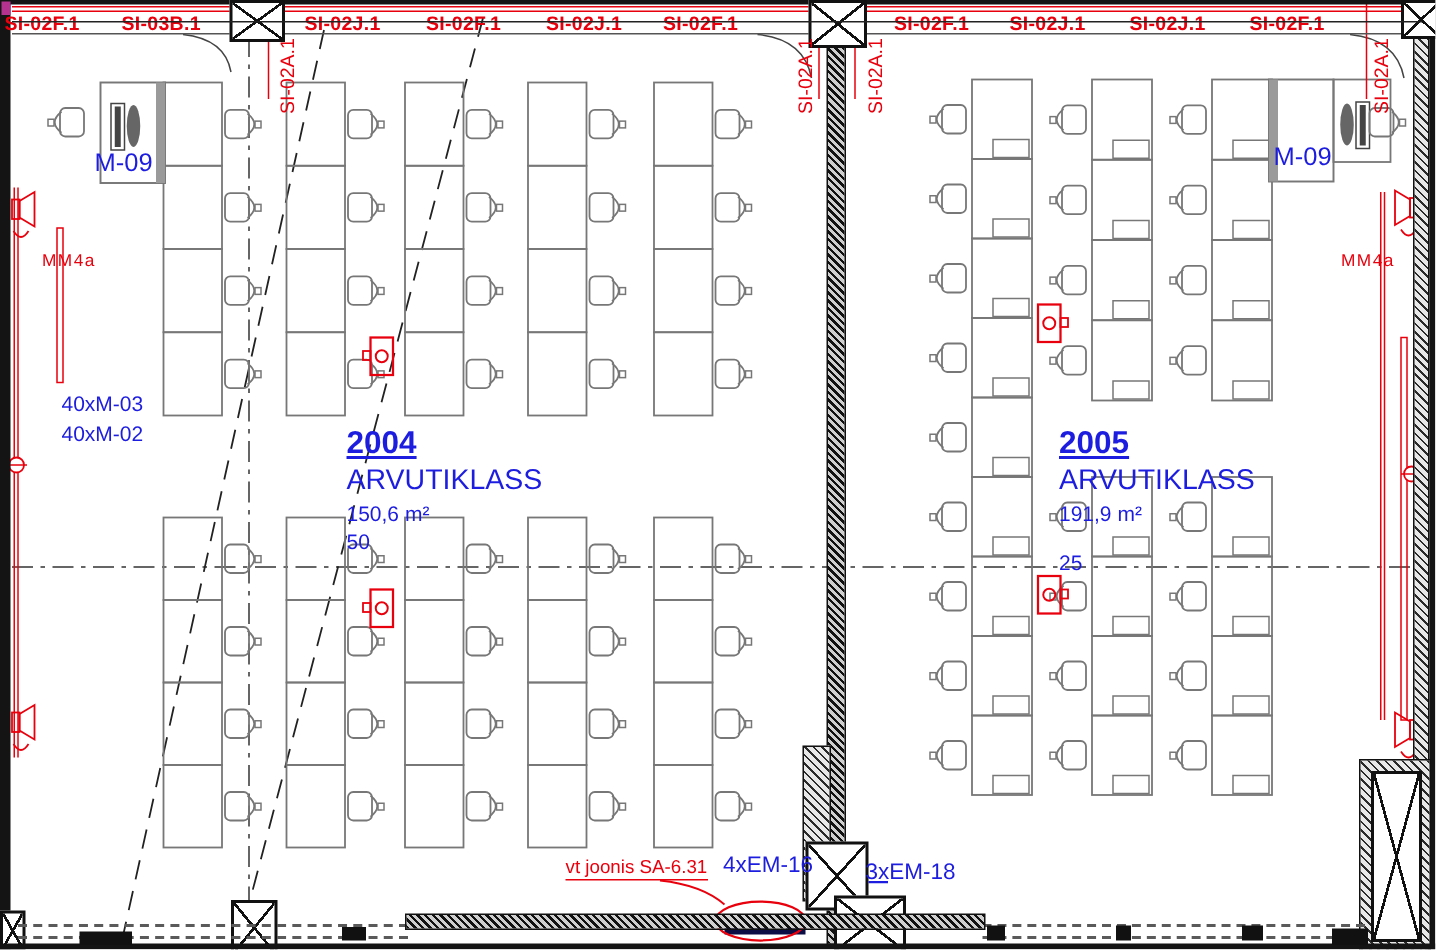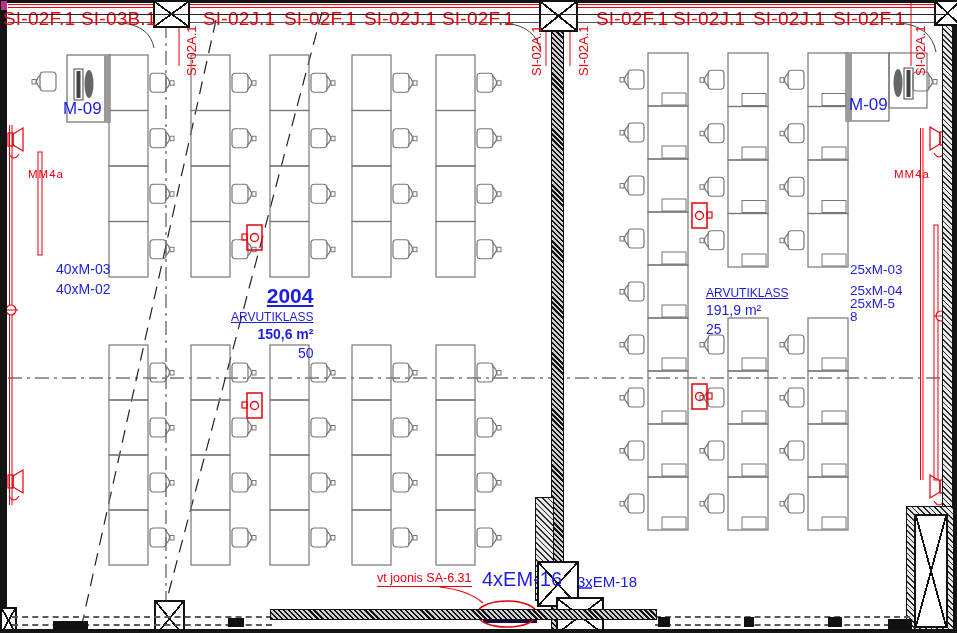--- a/index.html
+++ b/index.html
@@ -2,31 +2,31 @@
 <html style="--red: #e8000d; --blue: #1d1de0;"><head>
 <meta charset="utf-8">
 <style>
   html,body{margin:0;padding:0;background:#fff;}
   #plan{position:relative;width:957px;height:633px;background:#fff;overflow:hidden;
         font-family:"Liberation Sans",sans-serif;}
   .abs{position:absolute;}
   .wall{background:#141414;}
   .redtxt{color:var(--red);white-space:nowrap;}
   .bluetxt{color:var(--blue);white-space:nowrap;}
-  .toplabel{font-size:19px;text-align:left;letter-spacing:.2px;}
+  .toplabel{font-size:13px;text-align:left;letter-spacing:.2px;font-weight:bold;}
   .vlabel{font-size:13px;transform-origin:0 0;transform:rotate(-90deg);white-space:nowrap;}
   .xbox{border:2px solid #111;background-color:#fff;background-image:
       linear-gradient(to top right, transparent calc(50% - .9px), #111 calc(50% - .9px) calc(50% + .9px), transparent calc(50% + .9px)),
       linear-gradient(to bottom right, transparent calc(50% - .9px), #111 calc(50% - .9px) calc(50% + .9px), transparent calc(50% + .9px));}
   .hatch{background-image:repeating-linear-gradient(45deg,#2a2a2a 0 1.2px,transparent 1.2px 4px);
          border:1px solid #111;background-color:#e8e8e8;}
   .hdense{background-image:repeating-linear-gradient(45deg,#111 0 1.6px,#cfcfcf 1.6px 3.6px);
           border:1px solid #111;}
   .roomnum{font-size:21px;font-weight:bold;text-decoration:underline;}
-  .roomline{font-size:12px;text-decoration:underline;}
+  .roomline{font-size:19px;}
   .roomsmall{font-size:14px;}
   .equip{font-size:14px;line-height:20px;}
   .equip2{font-size:13.5px;line-height:13px;}
   .mullion{background:#111;}
   .dashline{border-top:2px dashed #5a5a5a;height:0;}
   svg{position:absolute;left:0;top:0;}
 </style>
 </head>
 <body>
 
@@ -443,41 +443,36 @@
       <div class="abs redtxt vlabel" style="left: 576px; top: 76px; z-index: 5;">SI-02A.1</div>
       <div class="abs redtxt vlabel" style="left: 913px; top: 76px; z-index: 5;">SI-02A.1</div>
     </div>
 
   <div class="abs bluetxt" style="left:63px;top:99px;font-size:17px;z-index:5;">M-09</div>
   <div class="abs bluetxt" style="left:849px;top:95px;font-size:17px;z-index:5;">M-09</div>
 
   <div class="abs redtxt" style="left:28px;top:168px;font-size:11.5px;letter-spacing:1px;">MM4a</div>
   <div class="abs redtxt" style="left:894px;top:168px;font-size:11.5px;letter-spacing:1px;">MM4a</div>
 
-  <div class="abs bluetxt" style="left:231px;top:284px;text-align:right;">
+  <div class="abs bluetxt" style="left:231px;top:284px;">
     <div class="roomnum">2004</div>
     <div class="roomline" style="margin-top:2px;">ARVUTIKLASS</div>
-    <div class="roomsmall" style="margin-top:2px;font-weight:bold;">150,6 m²</div>
+    <div class="roomsmall" style="margin-top:2px;">150,6 m²</div>
     <div class="roomsmall" style="margin-top:3px;">50</div>
   </div>
 
   <div class="abs bluetxt" style="left:706px;top:284px;">
+    <div class="roomnum">2005</div>
     <div class="roomline" style="margin-top:2px;">ARVUTIKLASS</div>
     <div class="roomsmall" style="margin-top:2px;">191,9 m²</div>
-    <div class="roomsmall" style="margin-top:3px;">25</div>
+    <div class="roomsmall" style="margin-top:17px;">25</div>
   </div>
 
-  <div id="equip-left" class="abs bluetxt equip" style="left:56px;top:259px;">
+  <div id="equip-left" class="abs bluetxt equip" style="left:41px;top:259px;">
       <div>40xM-03</div>
       <div>40xM-02</div>
     </div>
-  <div id="equip-right" class="abs bluetxt equip2" style="left:850px;top:263px;">
-      <div style="margin-bottom: 8px;">25xM-03</div>
-      <div>25xM-04</div>
-      <div>25xM-5</div>
-      <div>8</div>
-    </div>
 
   <div class="abs redtxt" style="left:377px;top:571px;font-size:12.5px;border-bottom:1px solid var(--red);padding-bottom:1px;">vt joonis SA-6.31</div>
-  <div class="abs bluetxt" style="left:482px;top:568px;font-size:20px;">4xEM-16</div>
+  <div class="abs bluetxt" style="left:482px;top:568px;font-size:15px;">4xEM-16</div>
   <div class="abs bluetxt" style="left:577px;top:573px;font-size:15px;">3xEM-18</div>
 
 </div>
 
 </body></html>

